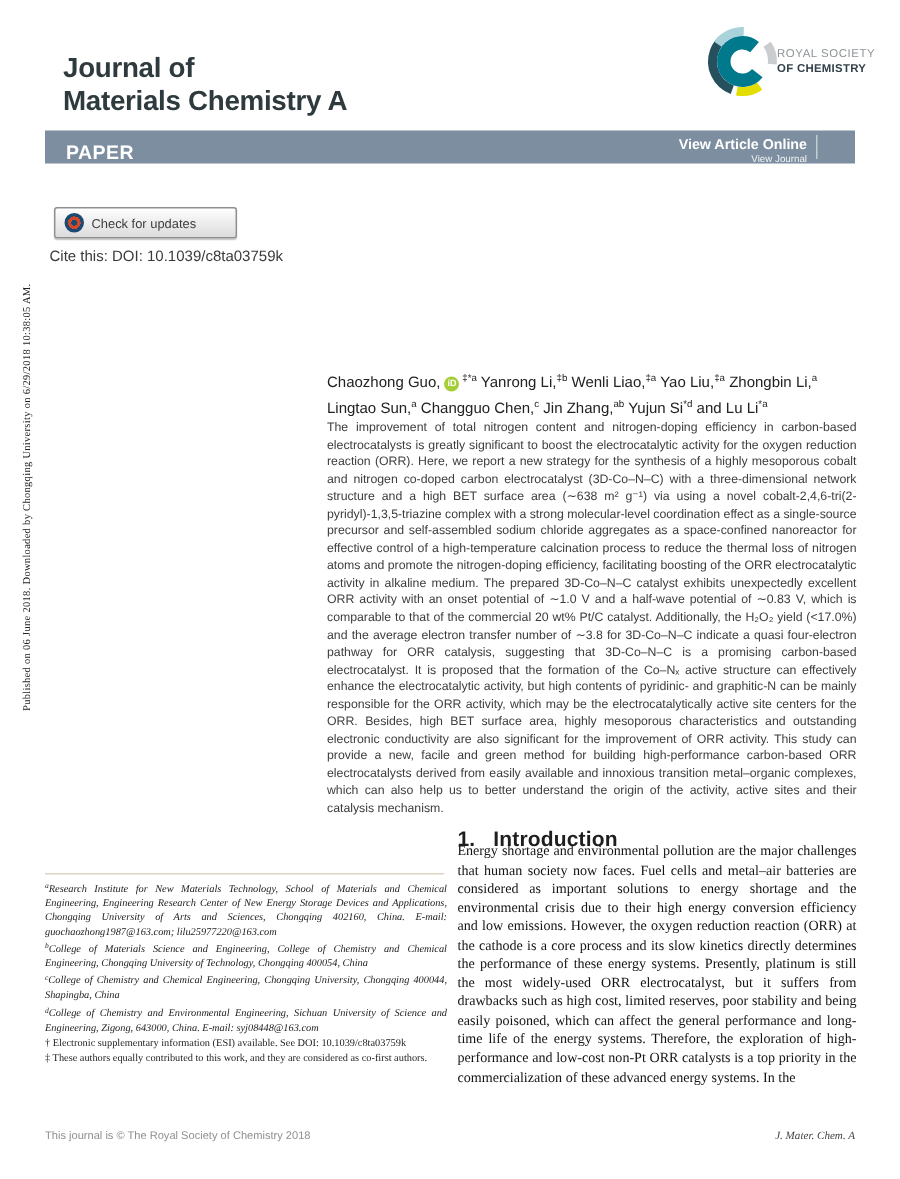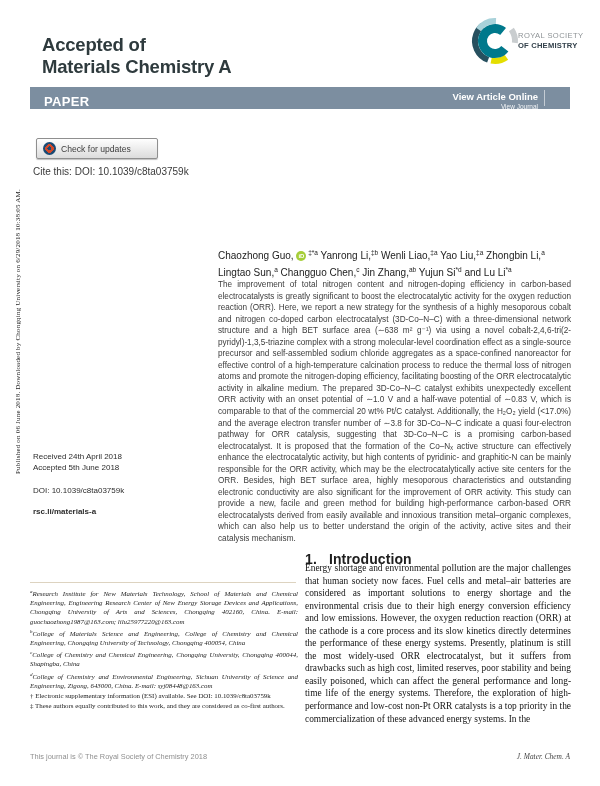--- a/index.html
+++ b/index.html
@@ -78,21 +78,21 @@
     font-family:"Liberation Serif",serif;font-style:italic;}
 </style>
 </head>
 <body>
 
 <div id="page">
 
   <div class="watermark">Published on 06 June 2018. Downloaded by Chongqing University on 6/29/2018 10:38:05 AM.</div>
 
   <div class="masthead">
-    <div>Accepted of</div>
+    <div>Journal of</div>
     <div>Materials Chemistry A</div>
   </div>
 
   <svg class="rsc-logo" width="124" height="58" viewBox="0 0 124 58">
     <g transform="translate(27,29)">
       <circle r="20" fill="none" stroke="#27505f" stroke-width="6" stroke-dasharray="42 84" transform="rotate(110)"></circle>
       <circle r="20" fill="none" stroke="#a9d2da" stroke-width="6" stroke-dasharray="20 106" transform="rotate(215)"></circle>
       <circle r="20" fill="none" stroke="#e4de00" stroke-width="6" stroke-dasharray="16 110" transform="rotate(55)"></circle>
       <circle r="20" fill="none" stroke="#c9cdcf" stroke-width="6" stroke-dasharray="14 112" transform="rotate(-35)"></circle>
       <circle r="12.5" fill="none" stroke="#00798c" stroke-width="9" stroke-dasharray="59 20" transform="rotate(38)"></circle>
@@ -115,26 +115,20 @@
     <span class="lbl">Check for updates</span>
   </div>
 
   <div class="cite">Cite this: DOI: 10.1039/c8ta03759k</div>
 
 
   <div class="authors"><span>Chaozhong Guo, </span><span class="orcid">iD</span><sup> ‡*a</sup><span> Yanrong Li,</span><sup>‡b</sup><span> Wenli Liao,</span><sup>‡a</sup><span> Yao Liu,</span><sup>‡a</sup><span> Zhongbin Li,</span><sup>a</sup><span> Lingtao Sun,</span><sup>a</sup><span> Changguo Chen,</span><sup>c</sup><span> Jin Zhang,</span><sup>ab</sup><span> Yujun Si</span><sup>*d</sup><span> and Lu Li</span><sup>*a</sup></div>
 
   <div class="abstract">The improvement of total nitrogen content and nitrogen-doping efficiency in carbon-based electrocatalysts is greatly significant to boost the electrocatalytic activity for the oxygen reduction reaction (ORR). Here, we report a new strategy for the synthesis of a highly mesoporous cobalt and nitrogen co-doped carbon electrocatalyst (3D-Co–N–C) with a three-dimensional network structure and a high BET surface area (∼638 m² g⁻¹) via using a novel cobalt-2,4,6-tri(2-pyridyl)-1,3,5-triazine complex with a strong molecular-level coordination effect as a single-source precursor and self-assembled sodium chloride aggregates as a space-confined nanoreactor for effective control of a high-temperature calcination process to reduce the thermal loss of nitrogen atoms and promote the nitrogen-doping efficiency, facilitating boosting of the ORR electrocatalytic activity in alkaline medium. The prepared 3D-Co–N–C catalyst exhibits unexpectedly excellent ORR activity with an onset potential of ∼1.0 V and a half-wave potential of ∼0.83 V, which is comparable to that of the commercial 20 wt% Pt/C catalyst. Additionally, the H₂O₂ yield (&lt;17.0%) and the average electron transfer number of ∼3.8 for 3D-Co–N–C indicate a quasi four-electron pathway for ORR catalysis, suggesting that 3D-Co–N–C is a promising carbon-based electrocatalyst. It is proposed that the formation of the Co–Nₓ active structure can effectively enhance the electrocatalytic activity, but high contents of pyridinic- and graphitic-N can be mainly responsible for the ORR activity, which may be the electrocatalytically active site centers for the ORR. Besides, high BET surface area, highly mesoporous characteristics and outstanding electronic conductivity are also significant for the improvement of ORR activity. This study can provide a new, facile and green method for building high-performance carbon-based ORR electrocatalysts derived from easily available and innoxious transition metal–organic complexes, which can also help us to better understand the origin of the activity, active sites and their catalysis mechanism.</div>
 
-  <div class="meta">
-    <div>Received 24th April 2018</div>
-    <div>Accepted 5th June 2018</div>
-    <div class="doi">DOI: 10.1039/c8ta03759k</div>
-    <div class="link">rsc.li/materials-a</div>
-  </div>
 
   <div class="fn-rule"></div>
   <div class="footnotes">
       <p class="fn it"><sup>a</sup>Research Institute for New Materials Technology, School of Materials and Chemical Engineering, Engineering Research Center of New Energy Storage Devices and Applications, Chongqing University of Arts and Sciences, Chongqing 402160, China. E-mail: guochaozhong1987@163.com; lilu25977220@163.com</p>
       <p class="fn it"><sup>b</sup>College of Materials Science and Engineering, College of Chemistry and Chemical Engineering, Chongqing University of Technology, Chongqing 400054, China</p>
       <p class="fn it"><sup>c</sup>College of Chemistry and Chemical Engineering, Chongqing University, Chongqing 400044, Shapingba, China</p>
       <p class="fn it"><sup>d</sup>College of Chemistry and Environmental Engineering, Sichuan University of Science and Engineering, Zigong, 643000, China. E-mail: syj08448@163.com</p>
       <p class="fn">† Electronic supplementary information (ESI) available. See DOI: 10.1039/c8ta03759k</p>
       <p class="fn">‡ These authors equally contributed to this work, and they are considered as co-first authors.</p>
     </div>

